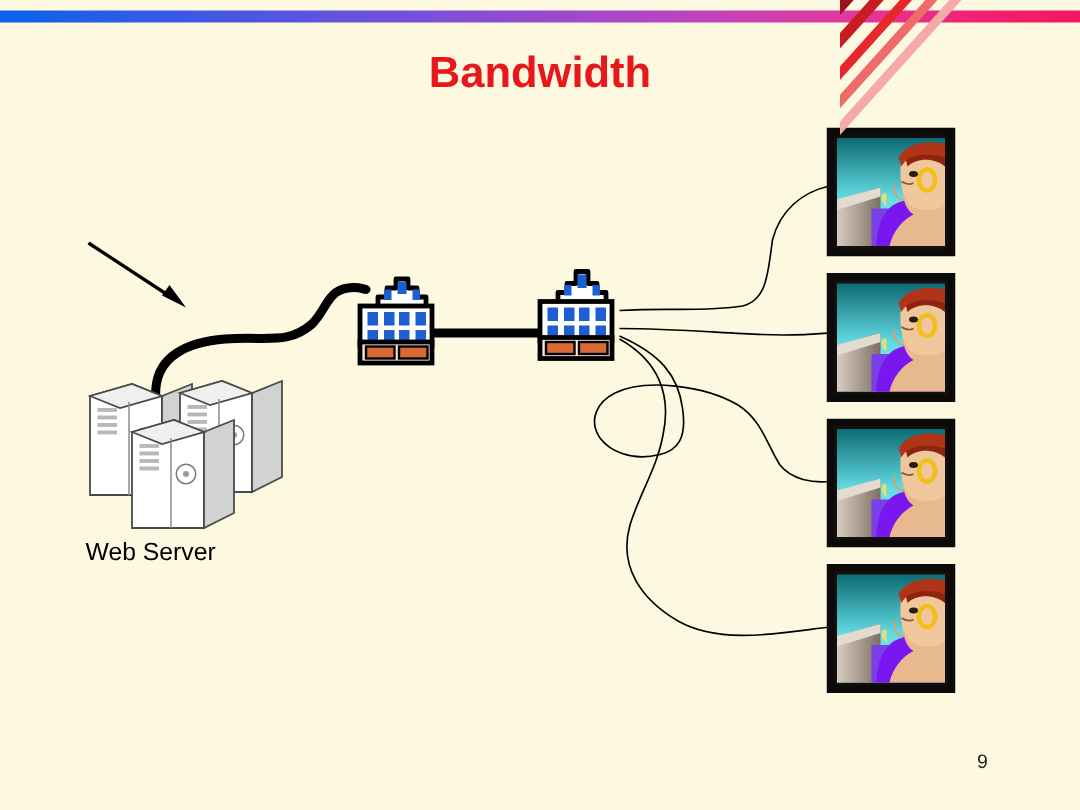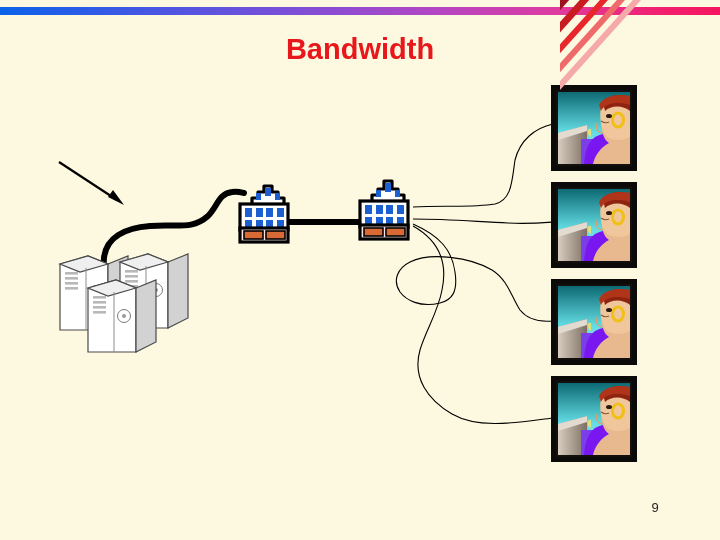--- a/index.html
+++ b/index.html
@@ -126,20 +126,21 @@
     <div class="stripe" style="background: rgb(158, 18, 32); left: 64px; width: 7px;"></div>
     <div class="stripe" style="background: rgb(200, 27, 34); left: 84px; width: 7px;"></div>
     <div class="stripe" style="background: rgb(232, 39, 44); left: 104px; width: 6px;"></div>
     <div class="stripe" style="background: rgb(239, 106, 106); left: 121px; width: 6px;"></div>
     <div class="stripe" style="background: rgb(246, 169, 169); left: 137px; width: 6px;"></div>
   </div>
 
   <div class="title" style="color: rgb(232, 23, 27);">Bandwidth</div>
 
 
+  <div class="webserver-label">Web Server</div>
 
   <div class="page-num">9</div>
 
   <svg class="diagram" viewBox="0 0 720 540">
 
     <g fill="none" stroke="#000000" stroke-width="1.1">
       <path d="M413,207 C445,205 470,208 495,204 C512,200 512,180 515,160 C520,140 535,128 553,124"></path>
       <path d="M413,219 C450,219 480,222 508,223 C528,224 540,223 553,222"></path>
       <path d="M413,224 C440,236 452,250 455,272 C458,292 452,300 440,303 C420,308 406,300 400,292 C392,280 398,268 410,262 C430,252 470,257 492,270 C508,280 512,298 520,310 C528,320 542,322 553,321"></path>
       <path d="M413,226 C438,240 448,262 442,290 C438,312 426,330 420,350 C412,378 428,400 452,414 C480,430 520,422 553,418"></path>

